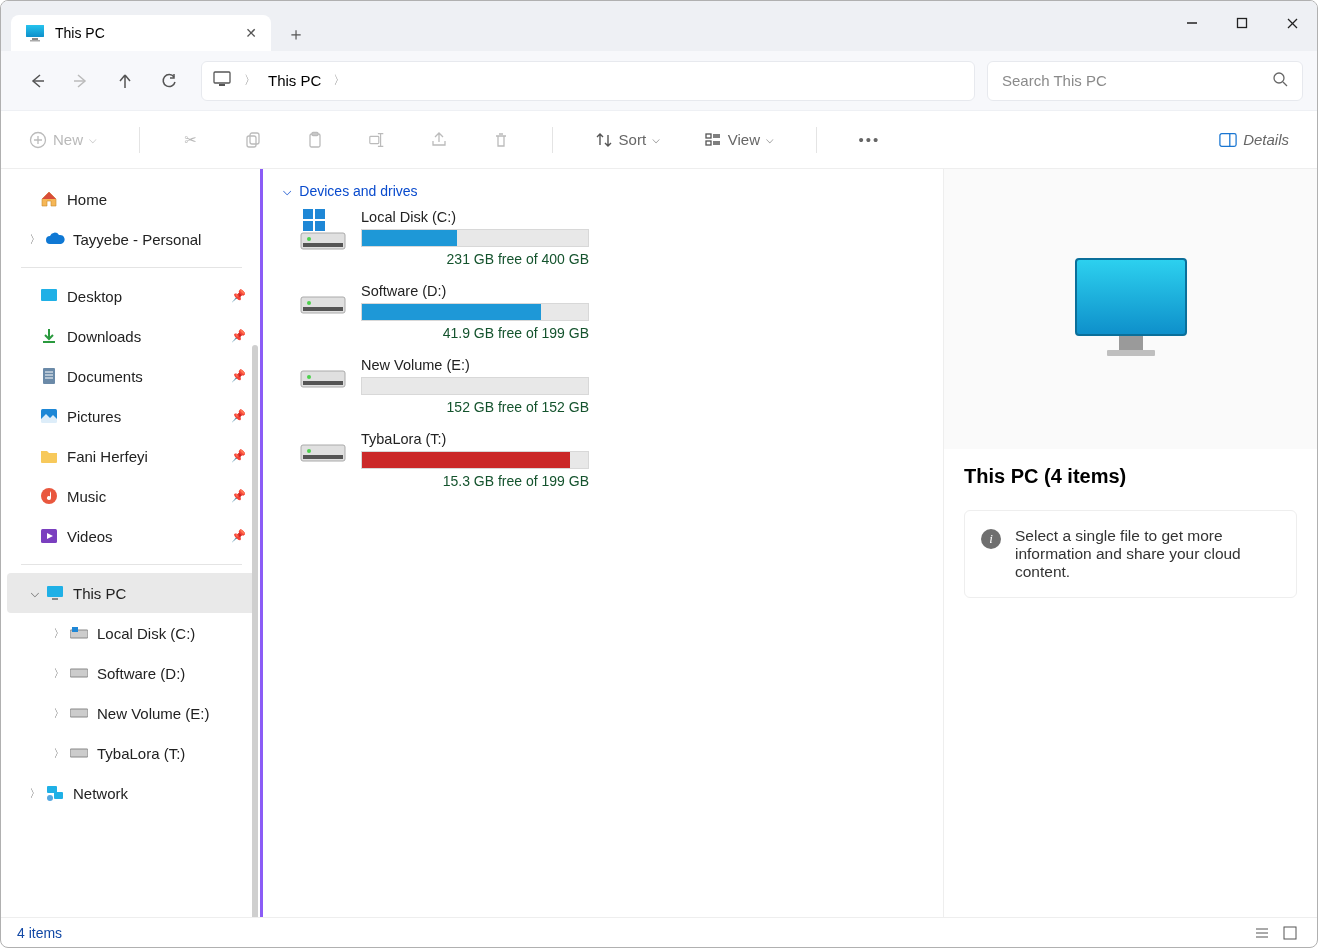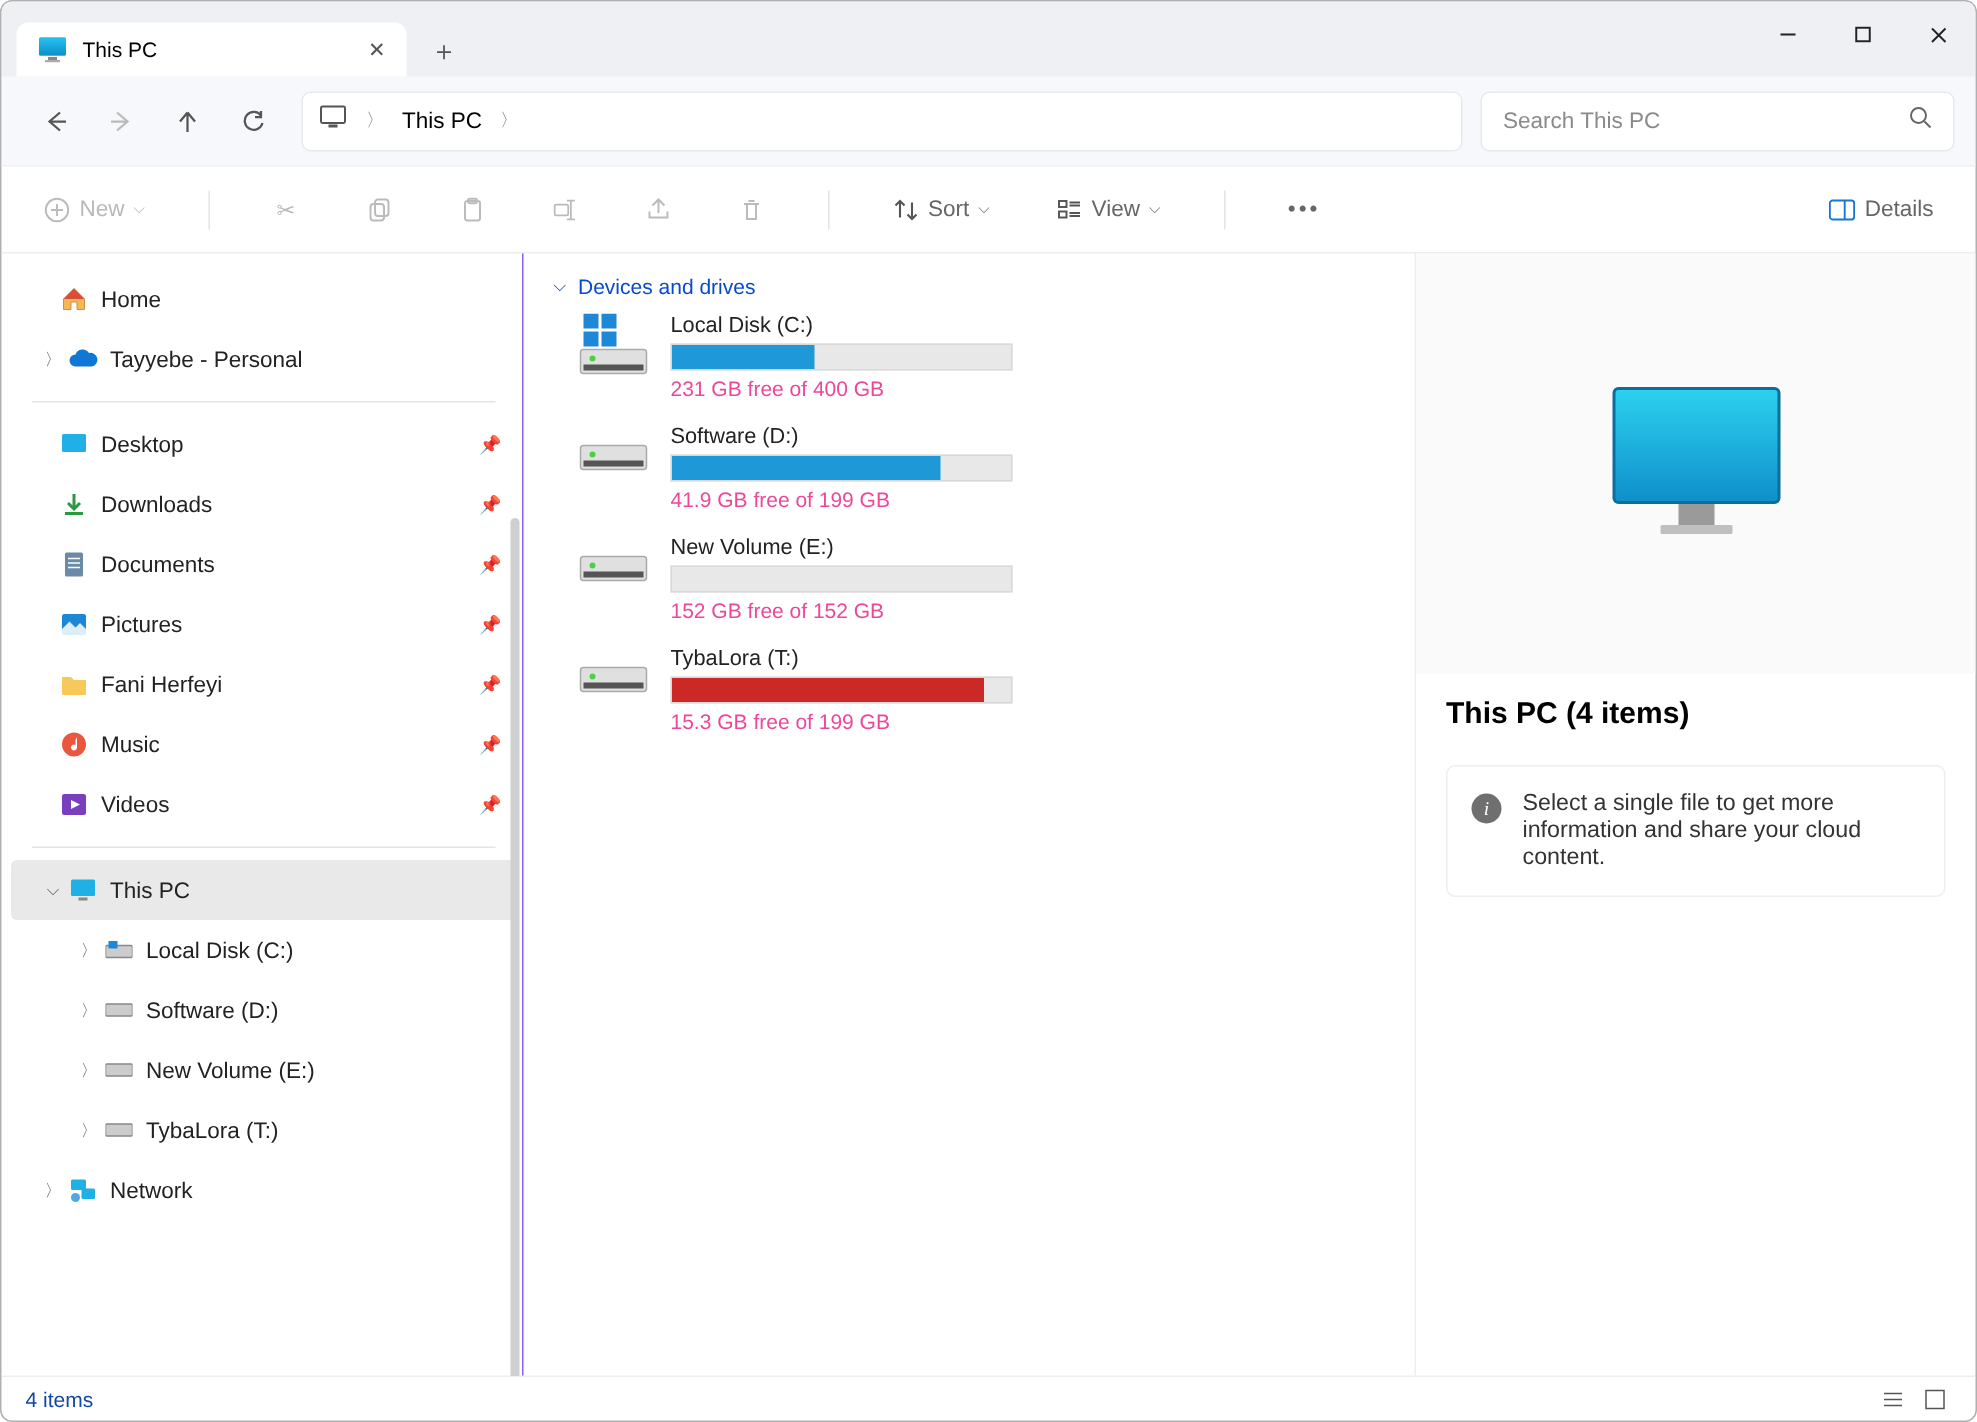--- a/index.html
+++ b/index.html
@@ -25,48 +25,48 @@
 .search { width:316px; height:40px; background:#fff; border:1px solid #e7e9ee; border-radius:6px; display:flex; align-items:center; padding:0 14px; color:#888; }
 .search input { border:none; outline:none; flex:1; font-size:15px; color:#3b82f6; background:transparent; }
 .search input::placeholder { color:#8a8a8a; }
 
 
 .toolbar { height:58px; display:flex; align-items:center; padding:0 18px; border-bottom:1px solid #eee; gap:24px; }
 .tbtn { display:flex; align-items:center; gap:6px; padding:6px 10px; color:#666; cursor:pointer; border-radius:4px; font-size:15px; }
 .tbtn.dis { color:#b9b9b9; }
 .tsep { width:1px; height:26px; background:#e4e4e4; margin:0 8px; }
 .ticn { width:18px; height:18px; display:flex; align-items:center; justify-content:center; }
-.details-btn { margin-left:auto; }
+.details-btn { margin-left:auto;font-style:italic; }
 
 
 .main { display:flex; height:calc(100% - 50px - 60px - 58px - 30px); }
 
 
-.sidebar { width:348px; border-right:1px solid #8b5cf6; overflow-y:auto; padding:10px 4px 10px 6px; position:relative; }
+.sidebar { width:262px; border-right:3px solid #8b5cf6; overflow-y:auto; padding:10px 4px 10px 6px; position:relative; }
 .sbitem { display:flex; align-items:center; height:40px; padding:0 10px 0 18px; border-radius:4px; cursor:pointer; position:relative; font-size:15px; color:#222; }
 .sbitem .chv { width:20px; font-size:11px; color:#666; text-align:center; }
 .sbitem .sicon { width:20px; height:20px; margin-right:8px; display:flex; align-items:center; justify-content:center; }
 .sbitem.active { background:#e9e9e9; }
 .sbitem .pin { margin-left:auto; color:#999; font-size:12px; }
 .sbitem.indent1 { padding-left:32px; }
 .sbitem.indent2 { padding-left:42px; }
 .sbdiv { height:1px; background:#e4e4e4; margin:8px 14px; }
 .sbscroll { position:absolute; right:2px; top:176px; width:6px; height:660px; background:#cfcfcf; border-radius:3px; }
 
 
 .content { flex:1; padding:14px 20px; overflow:auto; }
 .grouphdr { display:flex; align-items:center; gap:8px; color:#084acd; font-size:14px; margin-bottom:10px; cursor:pointer; }
 .grouphdr .gchev { font-size:11px; }
 .drive { display:flex; gap:14px; margin:2px 0 16px 16px; align-items:flex-start; }
 .dricon { width:48px; height:42px; display:flex; align-items:center; justify-content:center; }
 .drinfo { }
 .drname { font-size:14.5px; color:#222; margin-bottom:4px; }
 .drbar { width:228px; height:18px; background:#e8e8e8; border:1px solid #d8d8d8; position:relative; margin-bottom:4px; }
 .drfill { height:100%; }
-.drfree { font-size:14px; color:#ec4899; }
+.drfree { font-size:14px; color:#14532d;text-align:right; }
 
 
 .dpane { width:374px; border-left:1px solid #eee; display:flex; flex-direction:column; }
 .dpreview { height:280px; background:#fafafa; display:flex; align-items:center; justify-content:center; }
 .dhead { padding:16px 20px; font-size:20px; font-weight:600; }
 .dmsg { margin:6px 20px; border:1px solid #eee; border-radius:6px; padding:16px; display:flex; gap:14px; font-size:15.5px; color:#333; }
 .dmsg .di { width:20px; height:20px; background:#6f6f6f; border-radius:50%; color:#fff; display:flex; align-items:center; justify-content:center; font-size:13px; font-style:italic; font-family:Georgia,serif; flex-shrink:0; margin-top:2px; }
 
 
 .status { height:30px; border-top:1px solid #eee; display:flex; align-items:center; padding:0 16px; font-size:14px; color:#1148a5; }

